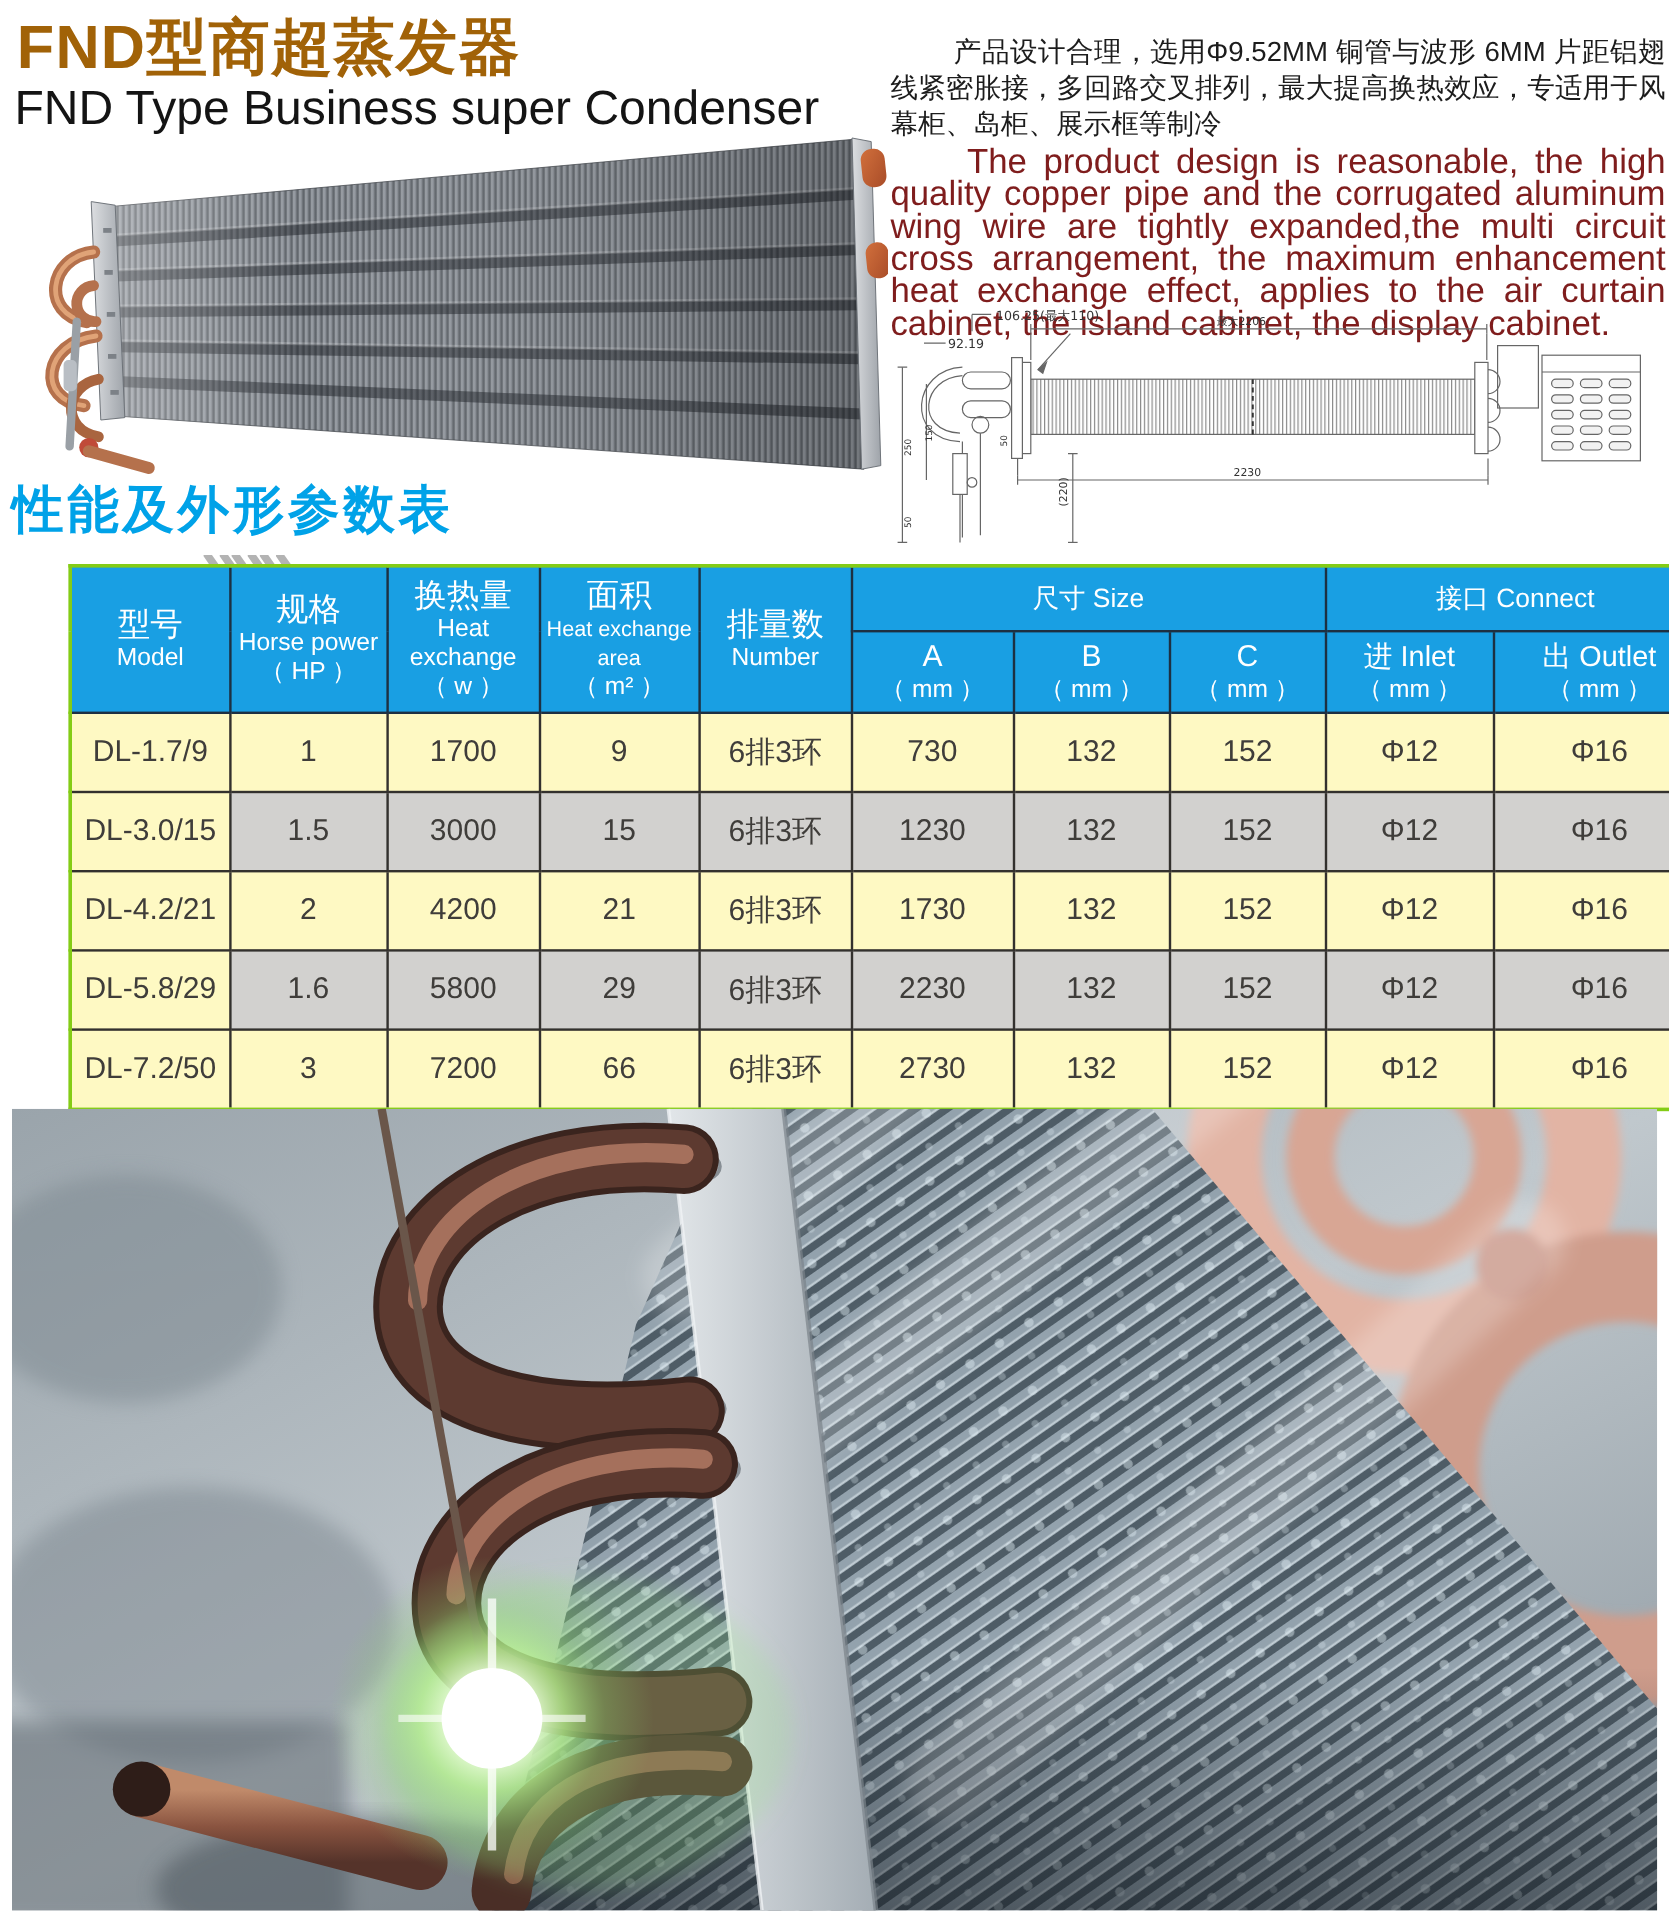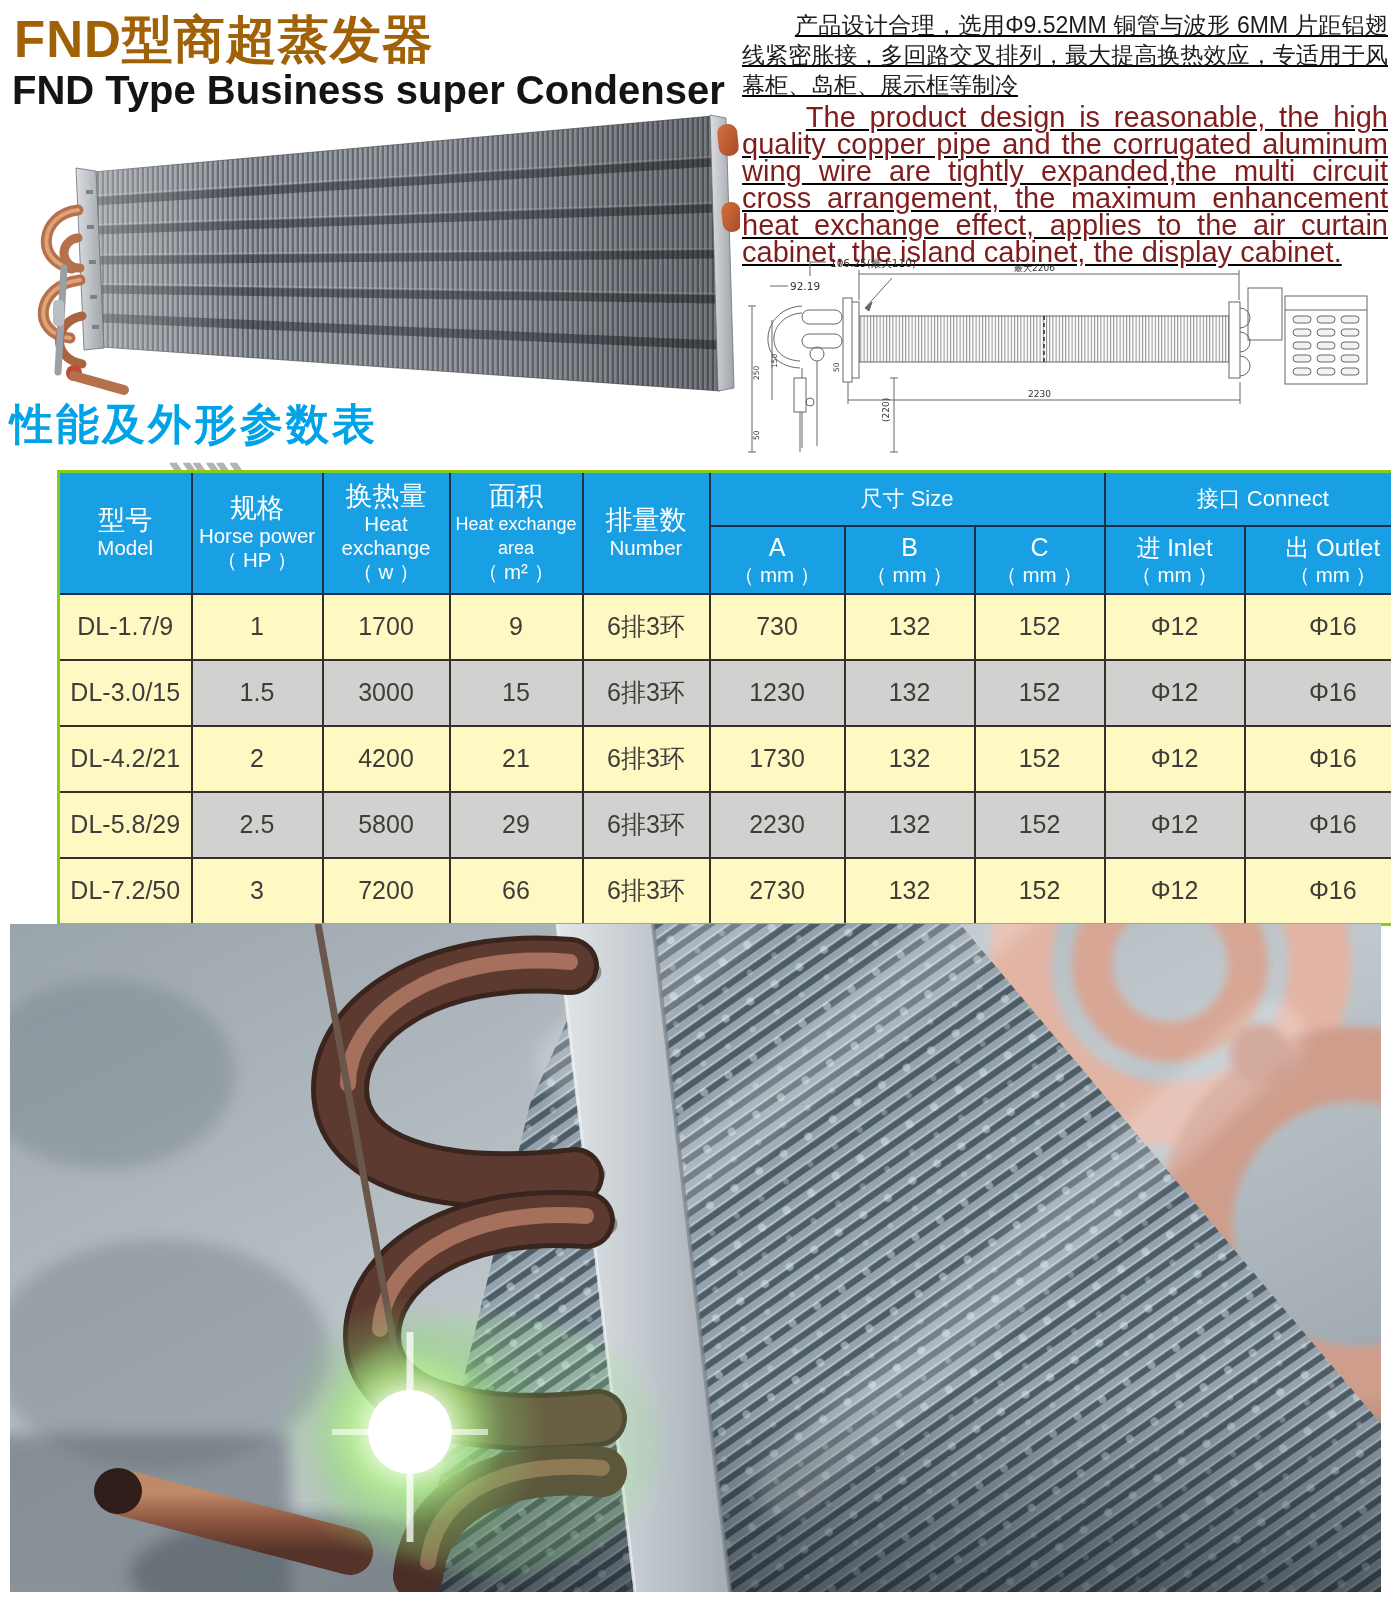--- a/index.html
+++ b/index.html
@@ -10,24 +10,24 @@
     outline:1px solid #e3e3e3;
   }
   
   .title-zh{
     position:absolute;left:14px;top:6px;
     font-size:51px;font-weight:bold;color:#a16207;letter-spacing:1px;
     white-space:nowrap;
   }
   .title-en{
     position:absolute;left:12px;top:68px;
-    font-size:40px;font-weight:700;color:#141414;letter-spacing:0;
+    font-size:40px;font-weight:400;color:#141414;letter-spacing:0;
     white-space:nowrap;
   }
-  .intro{position:absolute;left:742px;top:10px;width:646px;text-decoration:underline;}
+  .intro{position:absolute;left:742px;top:28px;width:646px;}
   .intro-zh{
     font-size:23px;line-height:30px;color:#1c1c1c;
     text-align:justify;text-indent:2.3em;margin:0;
   }
   .intro-en{
     font-size:29px;line-height:27px;color:#7f1d1d;
     text-align:justify;text-indent:2.2em;margin:4px 0 0 0;
   }
   
   .section-head{
@@ -345,21 +345,21 @@
         <td>21</td>
         <td>6排3环</td>
         <td>1730</td>
         <td>132</td>
         <td>152</td>
         <td>Φ12</td>
         <td>Φ16</td>
       </tr>
       <tr class="alt">
         <td class="model-cell">DL-5.8/29</td>
-        <td>2.5</td>
+        <td>1.6</td>
         <td>5800</td>
         <td>29</td>
         <td>6排3环</td>
         <td>2230</td>
         <td>132</td>
         <td>152</td>
         <td>Φ12</td>
         <td>Φ16</td>
       </tr>
       <tr>

